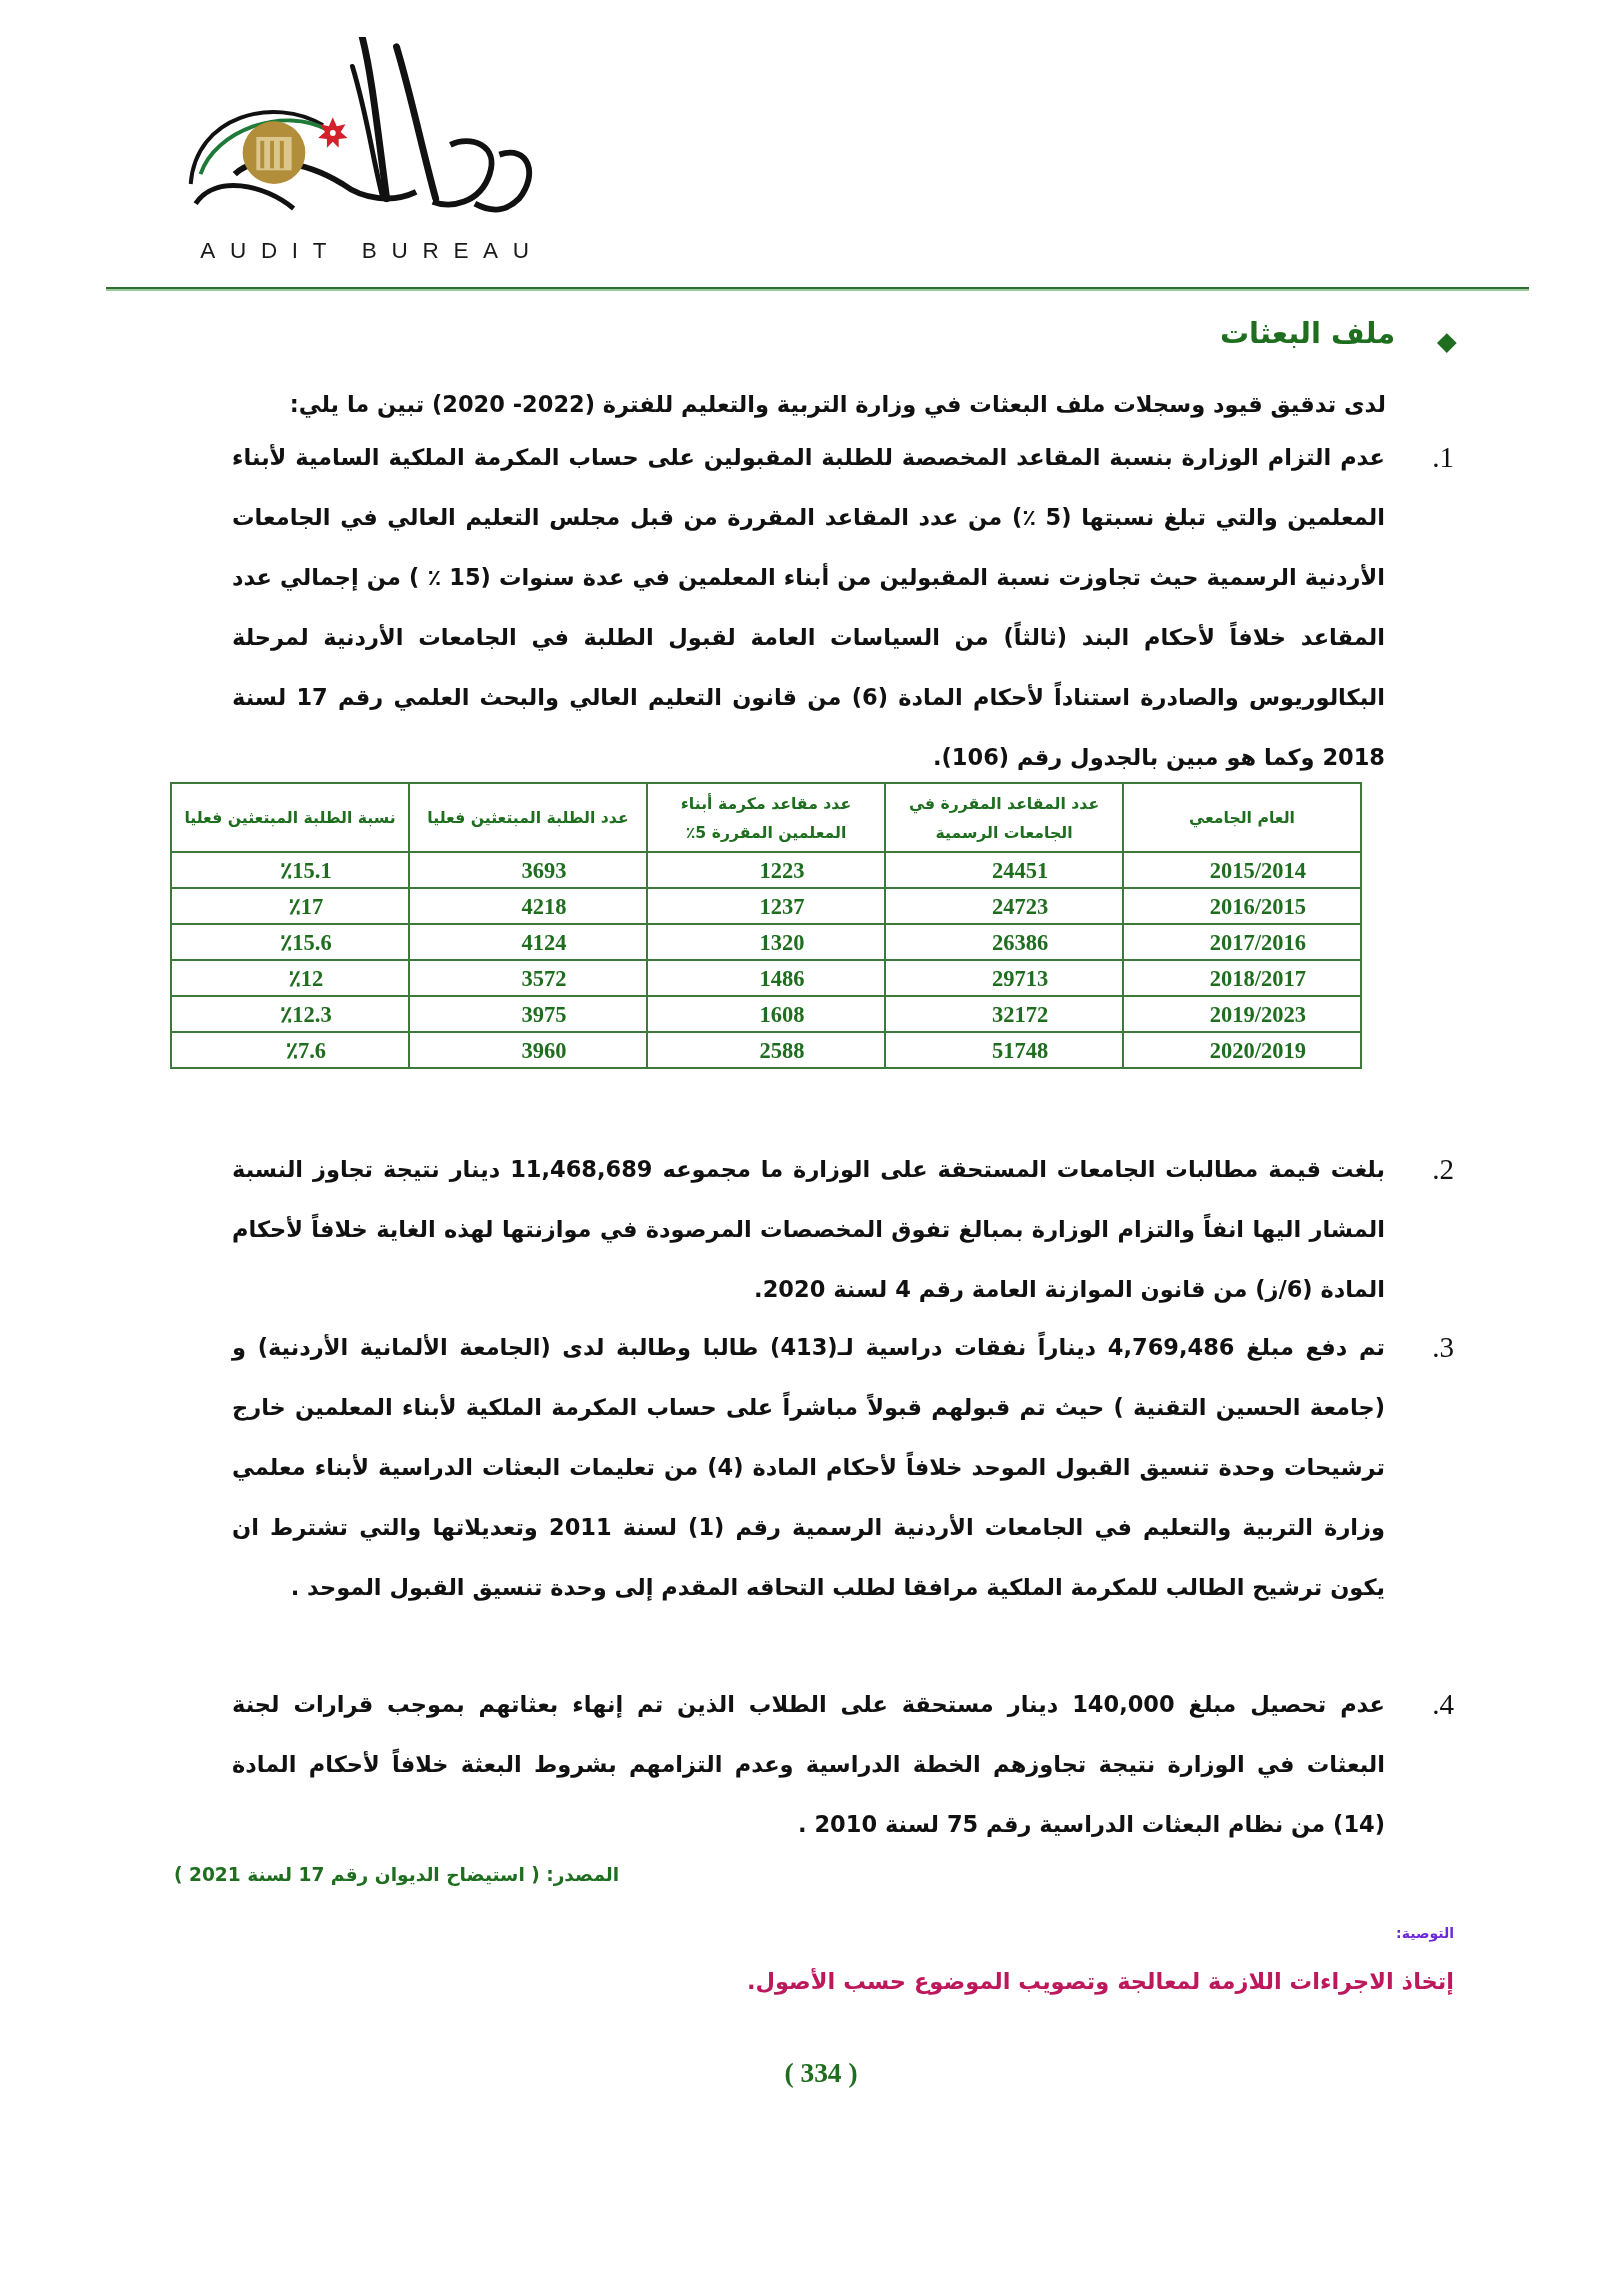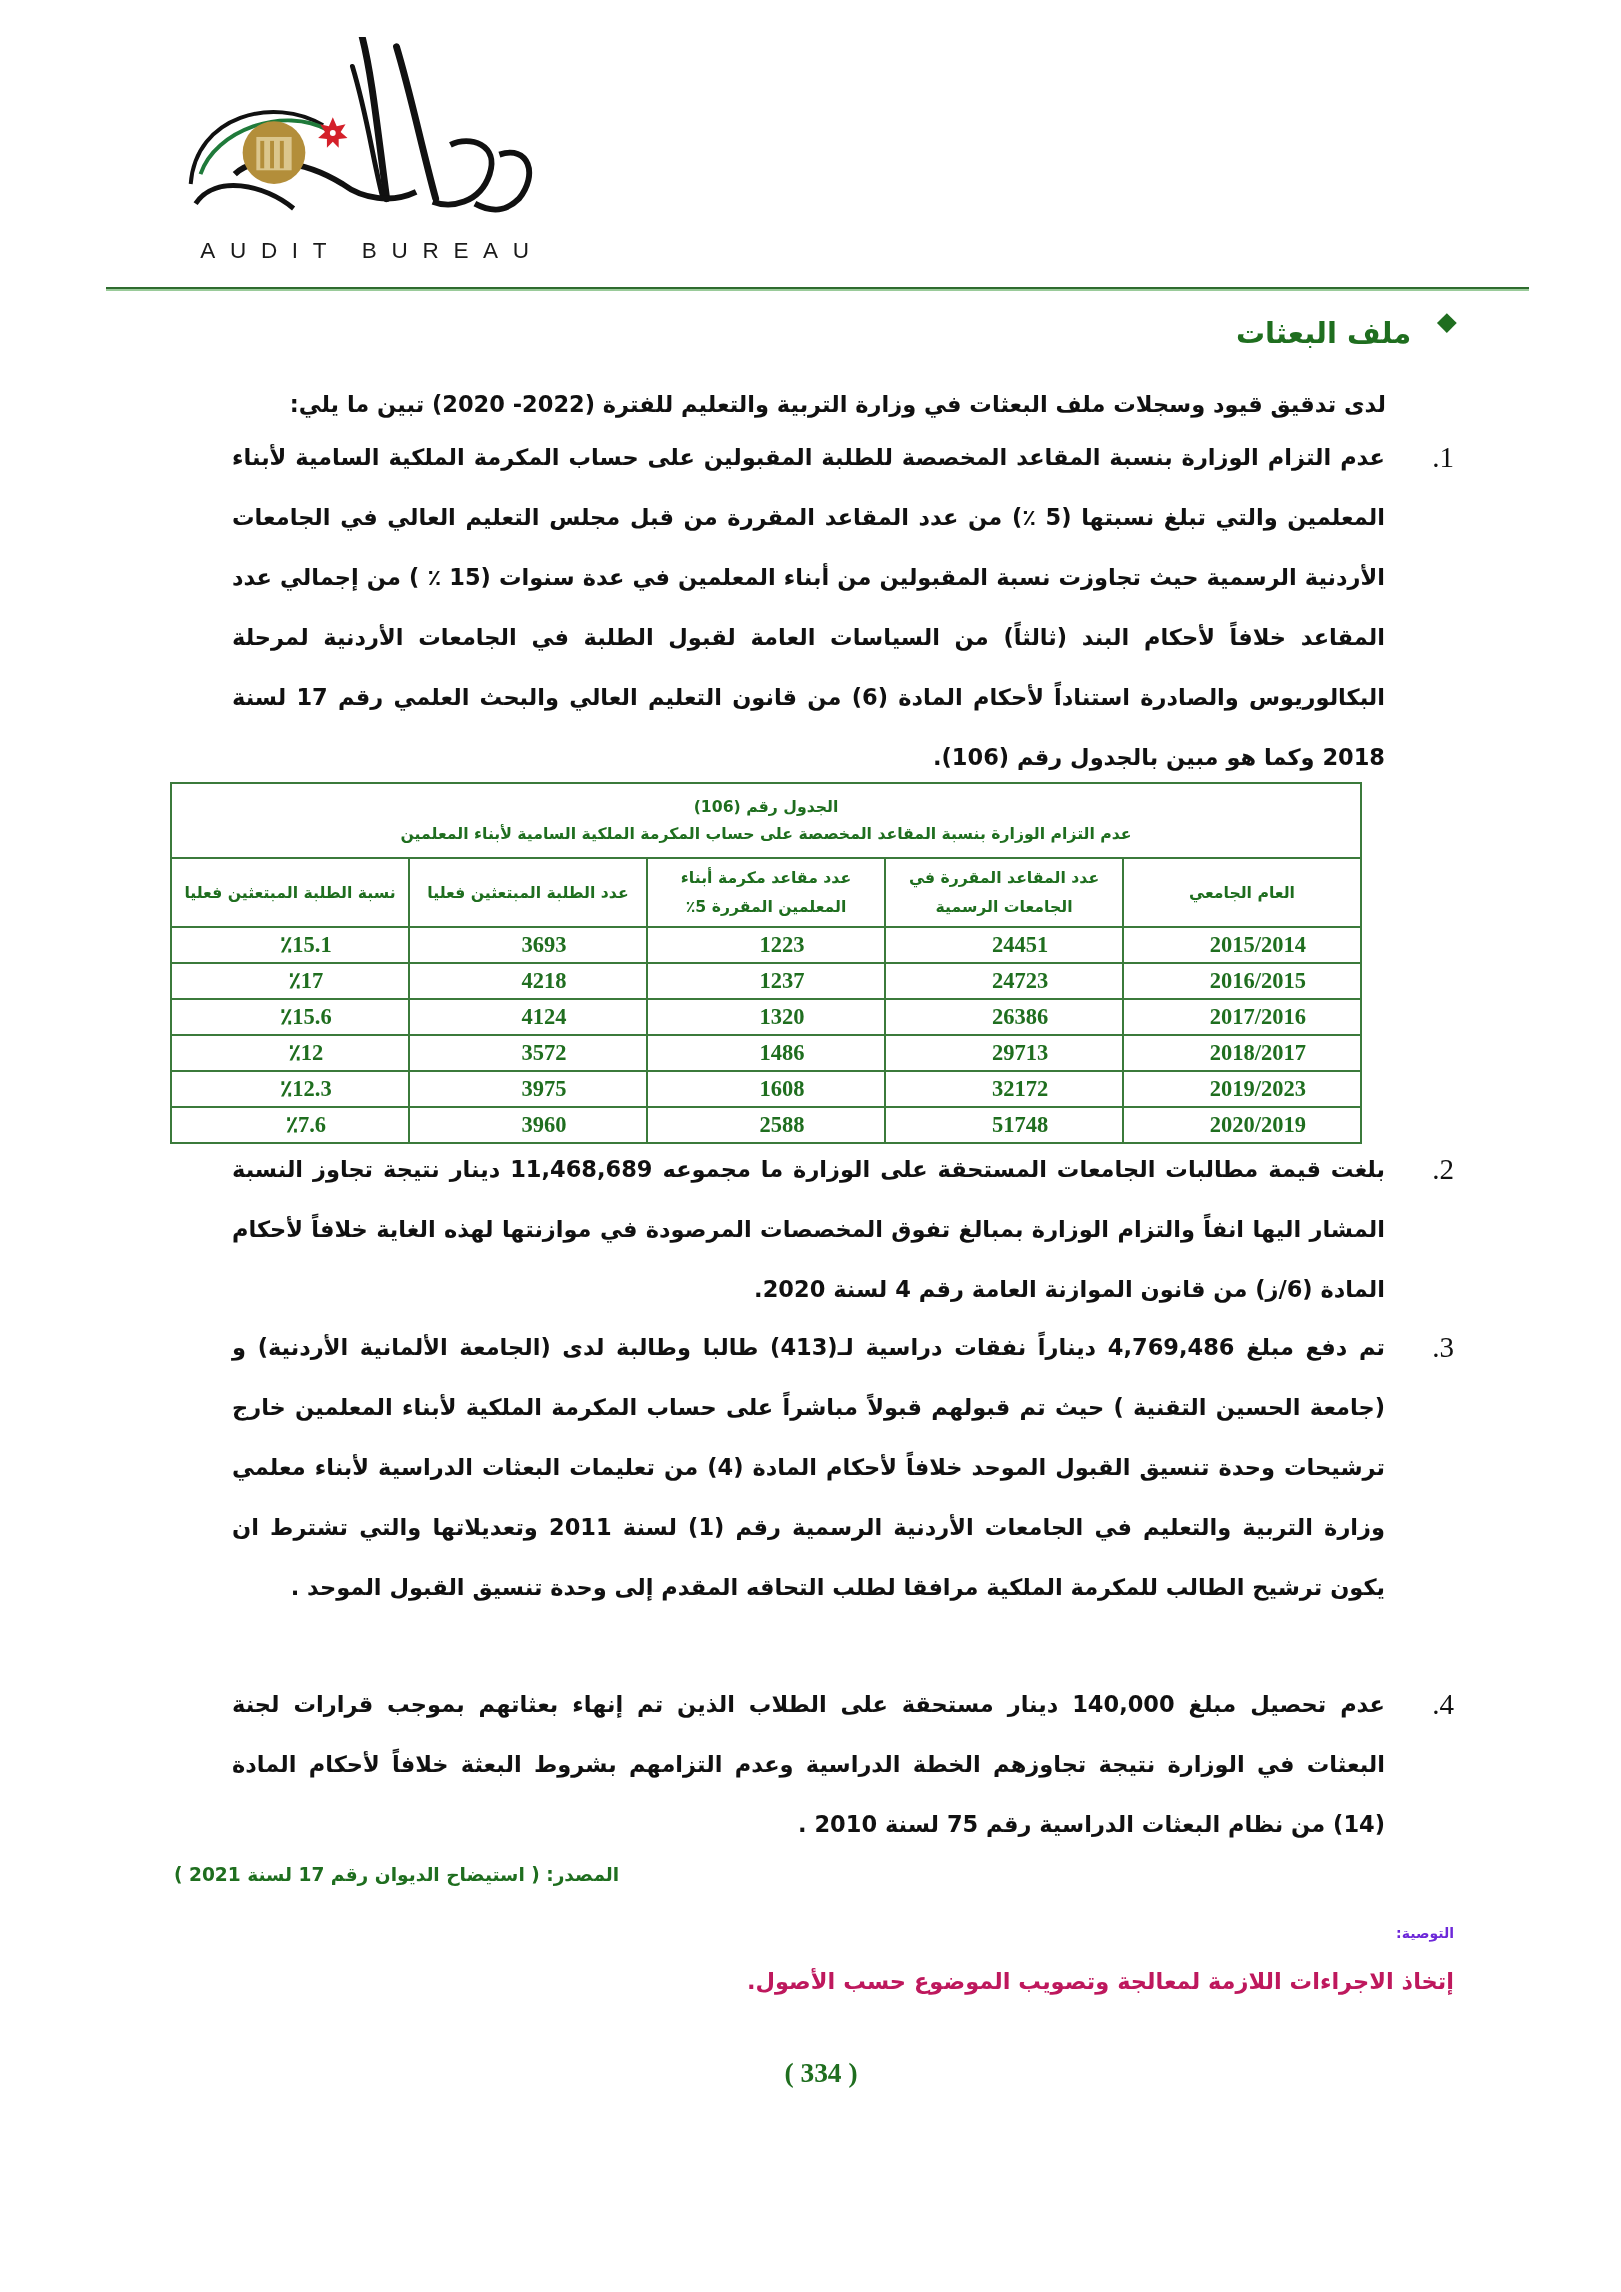--- a/index.html
+++ b/index.html
@@ -58,22 +58,22 @@
       width: 1423px;
       height: 0;
       border-top: 2.9px solid #2e6b2e;
       border-bottom: 2.9px solid #9acb9a;
     }
     .section-heading {
       position: absolute;
       right: 167px;
       top: 316px;
       display: flex;
-      align-items: flex-start;
-      gap: 29px;
+      align-items: flex-end;
+      gap: 45px;
       direction: rtl;
       margin-left: 34px;
     }
     .diamond {
       width: 13.7px;
       height: 13.7px;
       background: #1f6e1f;
       transform: rotate(45deg);
     }
     .section-title {
@@ -247,26 +247,20 @@
 
 <div class="content intro">لدى تدقيق قيود وسجلات ملف البعثات في وزارة التربية والتعليم للفترة (2022- 2020) تبين ما يلي:</div>
 
 <div class="list-item item-1">
   <span class="list-num">1.</span>
   <div class="list-text">عدم التزام الوزارة بنسبة المقاعد المخصصة للطلبة المقبولين على حساب المكرمة الملكية السامية لأبناء المعلمين والتي تبلغ نسبتها (5 ٪) من عدد المقاعد المقررة من قبل مجلس التعليم العالي في الجامعات الأردنية الرسمية حيث تجاوزت نسبة المقبولين من أبناء المعلمين في عدة سنوات (15 ٪ ) من إجمالي عدد المقاعد خلافاً لأحكام البند (ثالثاً) من السياسات العامة لقبول الطلبة في الجامعات الأردنية لمرحلة البكالوريوس والصادرة استناداً لأحكام المادة (6) من قانون التعليم العالي والبحث العلمي رقم 17 لسنة 2018 وكما هو مبين بالجدول رقم (106).</div>
 </div>
 
 <table class="data-table">
   <tbody>
-      <tr>
-    <td colspan="5" class="caption-cell">
-      <div>الجدول رقم (106)</div>
-      <div>عدم التزام الوزارة بنسبة المقاعد المخصصة على حساب المكرمة الملكية السامية لأبناء المعلمين</div>
-    </td>
-  </tr>
   <tr>
     <th class="col-head">العام الجامعي</th>
     <th class="col-head">عدد المقاعد المقررة في الجامعات الرسمية</th>
     <th class="col-head">عدد مقاعد مكرمة أبناء المعلمين المقررة 5٪</th>
     <th class="col-head">عدد الطلبة المبتعثين فعليا</th>
     <th class="col-head">نسبة الطلبة المبتعثين فعليا</th>
   </tr>
   <tr>
     <td class="data-cell">2015/2014</td>
     <td class="data-cell">24451</td>

